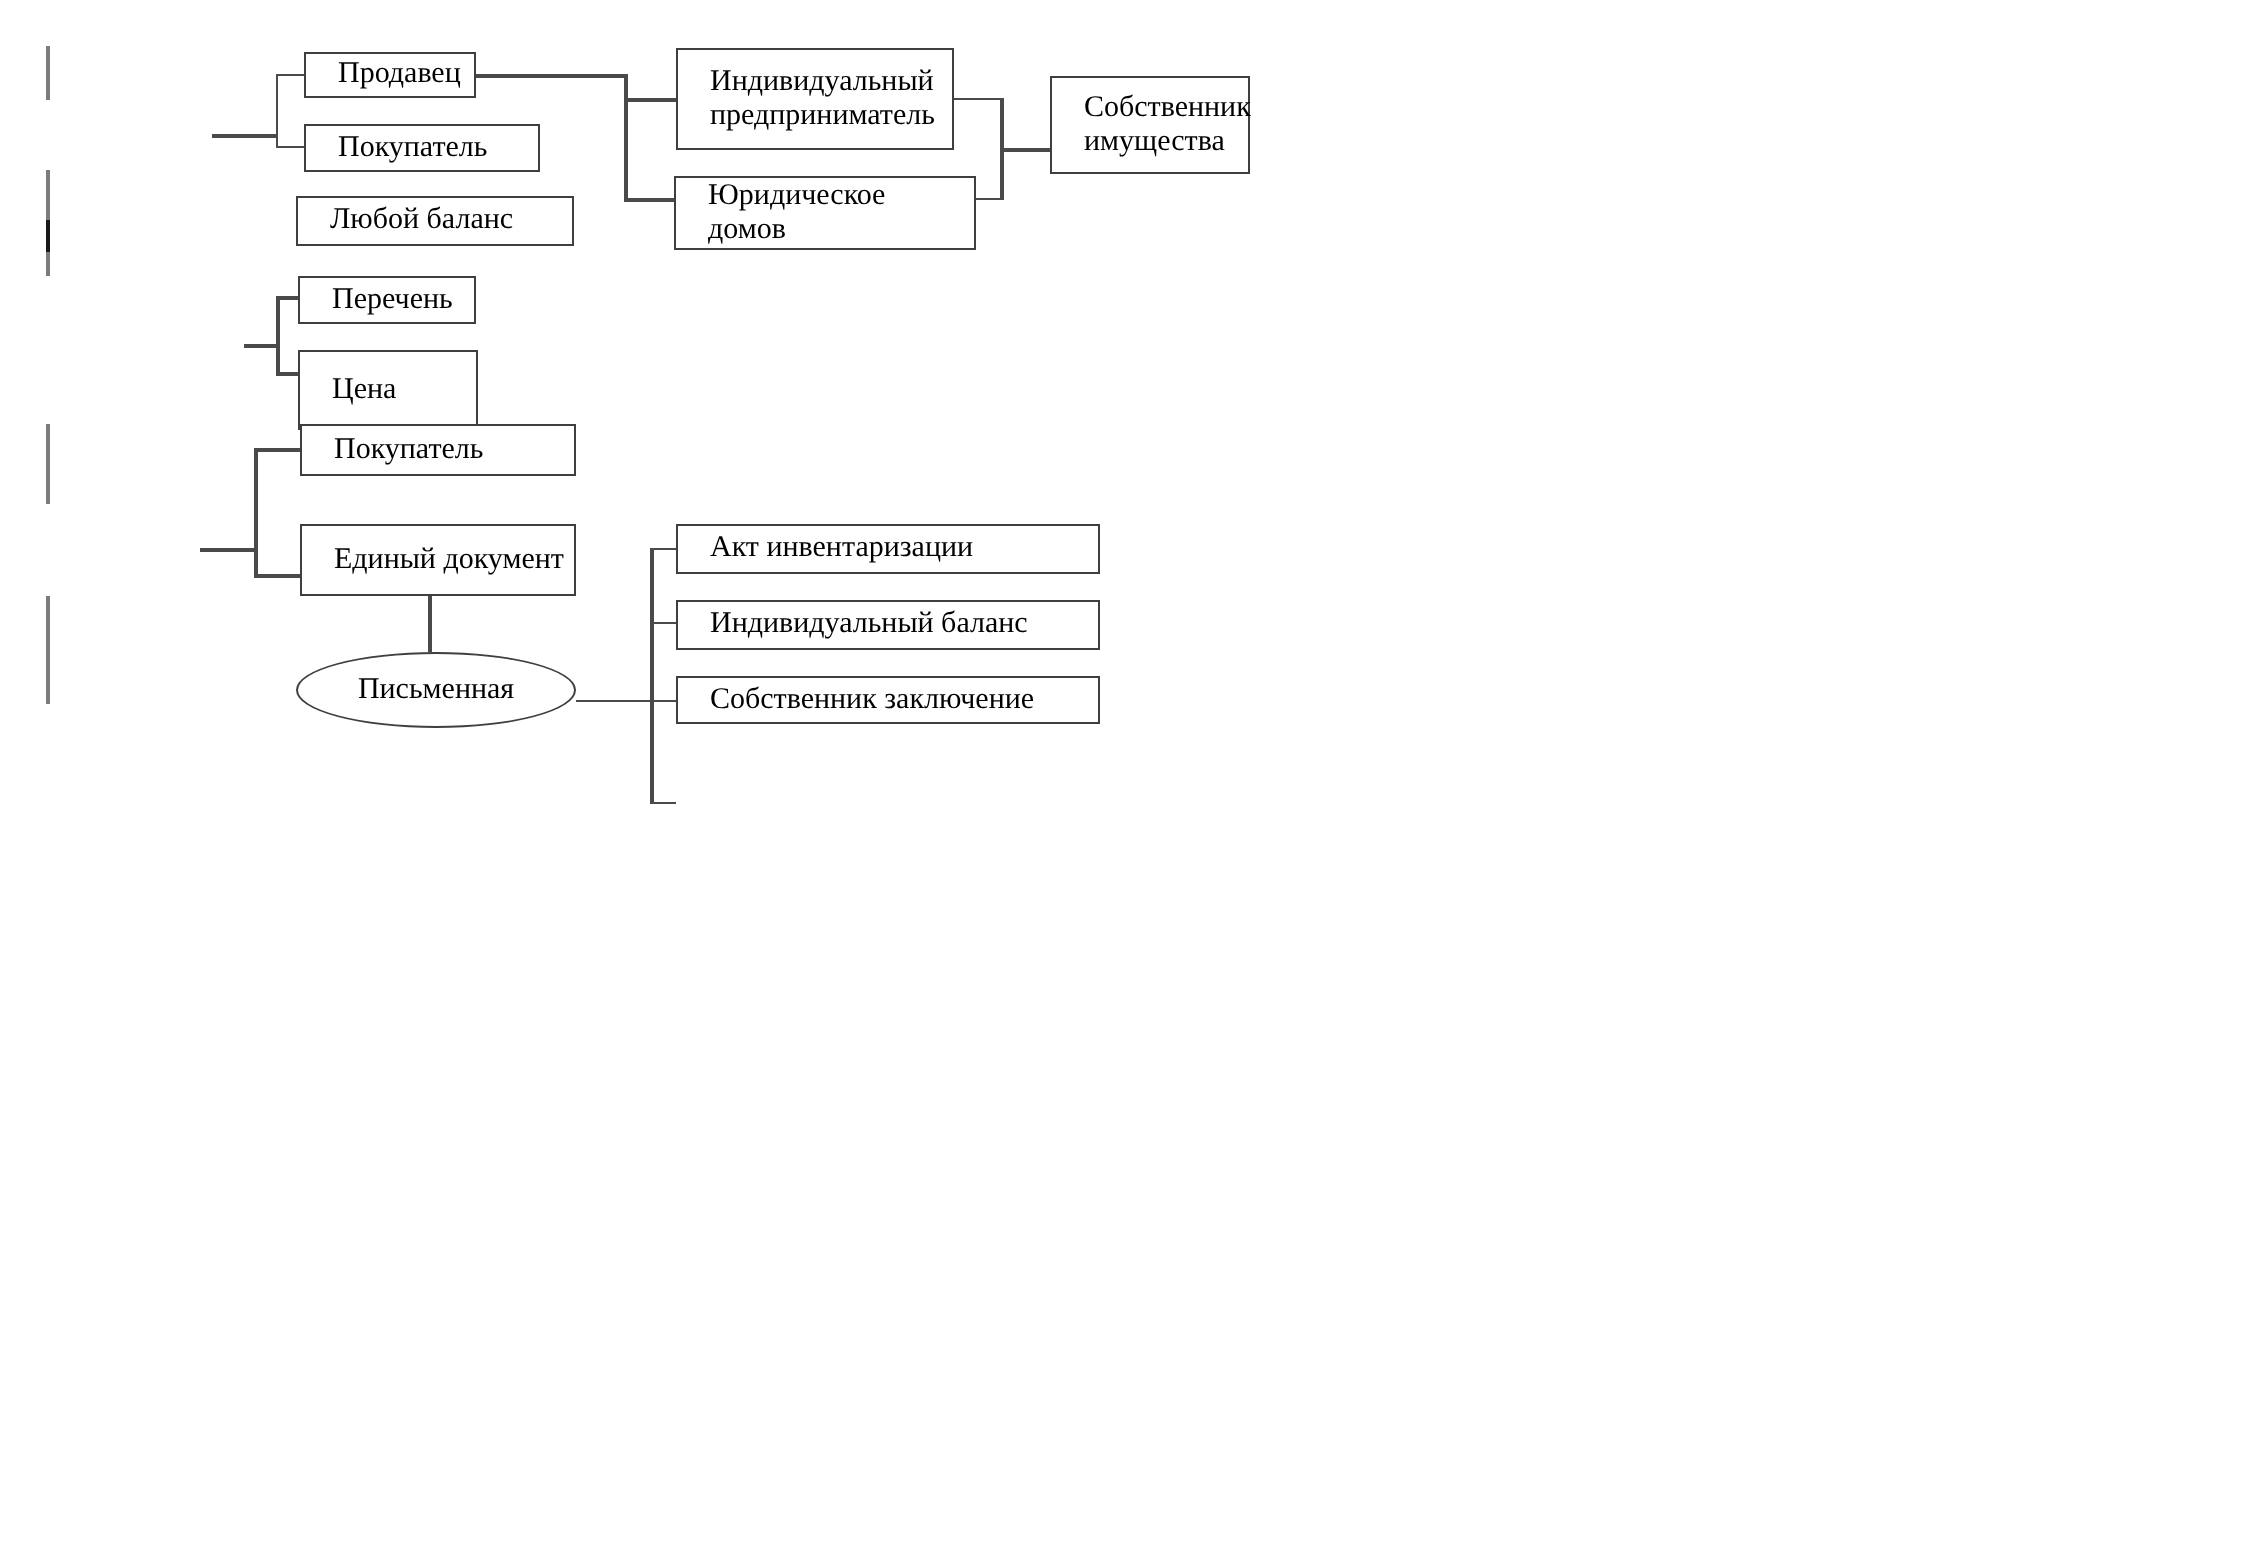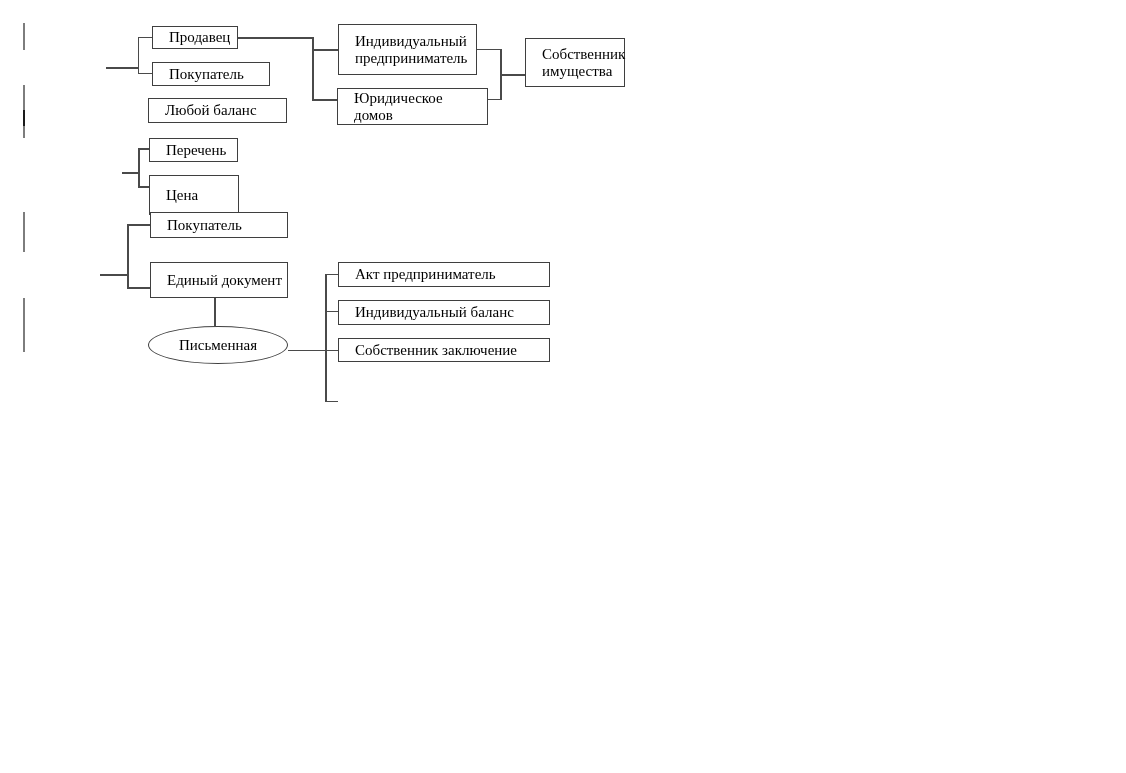--- a/index.html
+++ b/index.html
@@ -108,21 +108,21 @@
   </div>
   <div class="box" style="left:525px;top:38px;width:100px;height:49px">
     <span>Собственник имущества</span>
   </div>
 
   <div class="box ellipse" style="left:148px;top:326px;width:140px;height:38px">
     <span>Письменная</span>
   </div>
 
   <div class="box" style="left:338px;top:262px;width:212px;height:25px">
-    <span>Акт предприниматель</span>
+    <span>Акт инвентаризации</span>
   </div>
   <div class="box" style="left:338px;top:300px;width:212px;height:25px">
     <span>Индивидуальный баланс</span>
   </div>
   <div class="box" style="left:338px;top:338px;width:212px;height:24px">
     <span>Собственник заключение</span>
   </div>
 
 </div>
 

